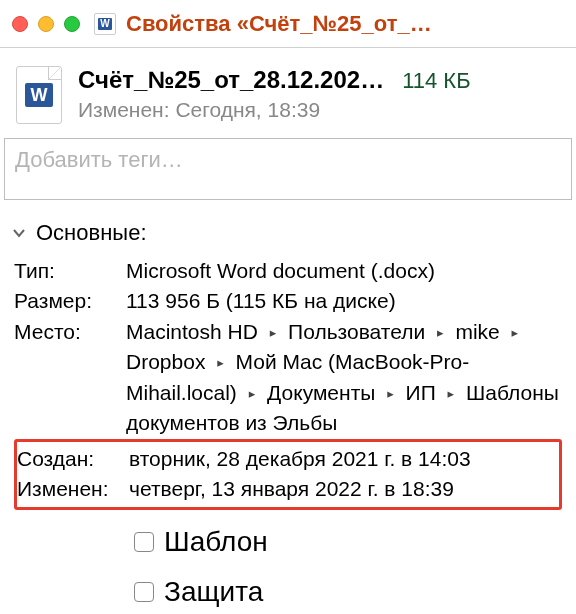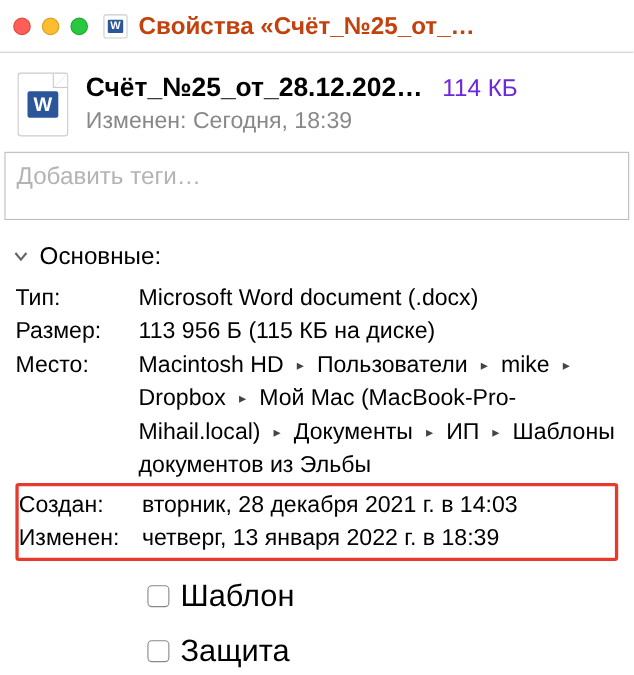--- a/index.html
+++ b/index.html
@@ -70,21 +70,21 @@
     }
     .header-text { flex:1; min-width:0; }
     .file-name-row {
       display:flex; align-items:baseline; gap:18px;
     }
     .file-name {
       font-size:24px; font-weight:700;
       white-space:nowrap; overflow:hidden; text-overflow:ellipsis;
     }
     .file-size {
-      font-size:22px; color:#6d28d9; white-space:nowrap;
+      font-size:22px; color:#14532d; white-space:nowrap;
     }
     .modified-line {
       font-size:21px; color:#888; margin-top:4px;
     }
     .modified-label { color:#888; }
     .modified-val { color:#888; }
 
     .tags-box {
       margin:0 4px 14px 4px;
       border:1px solid #bdbdbd;

